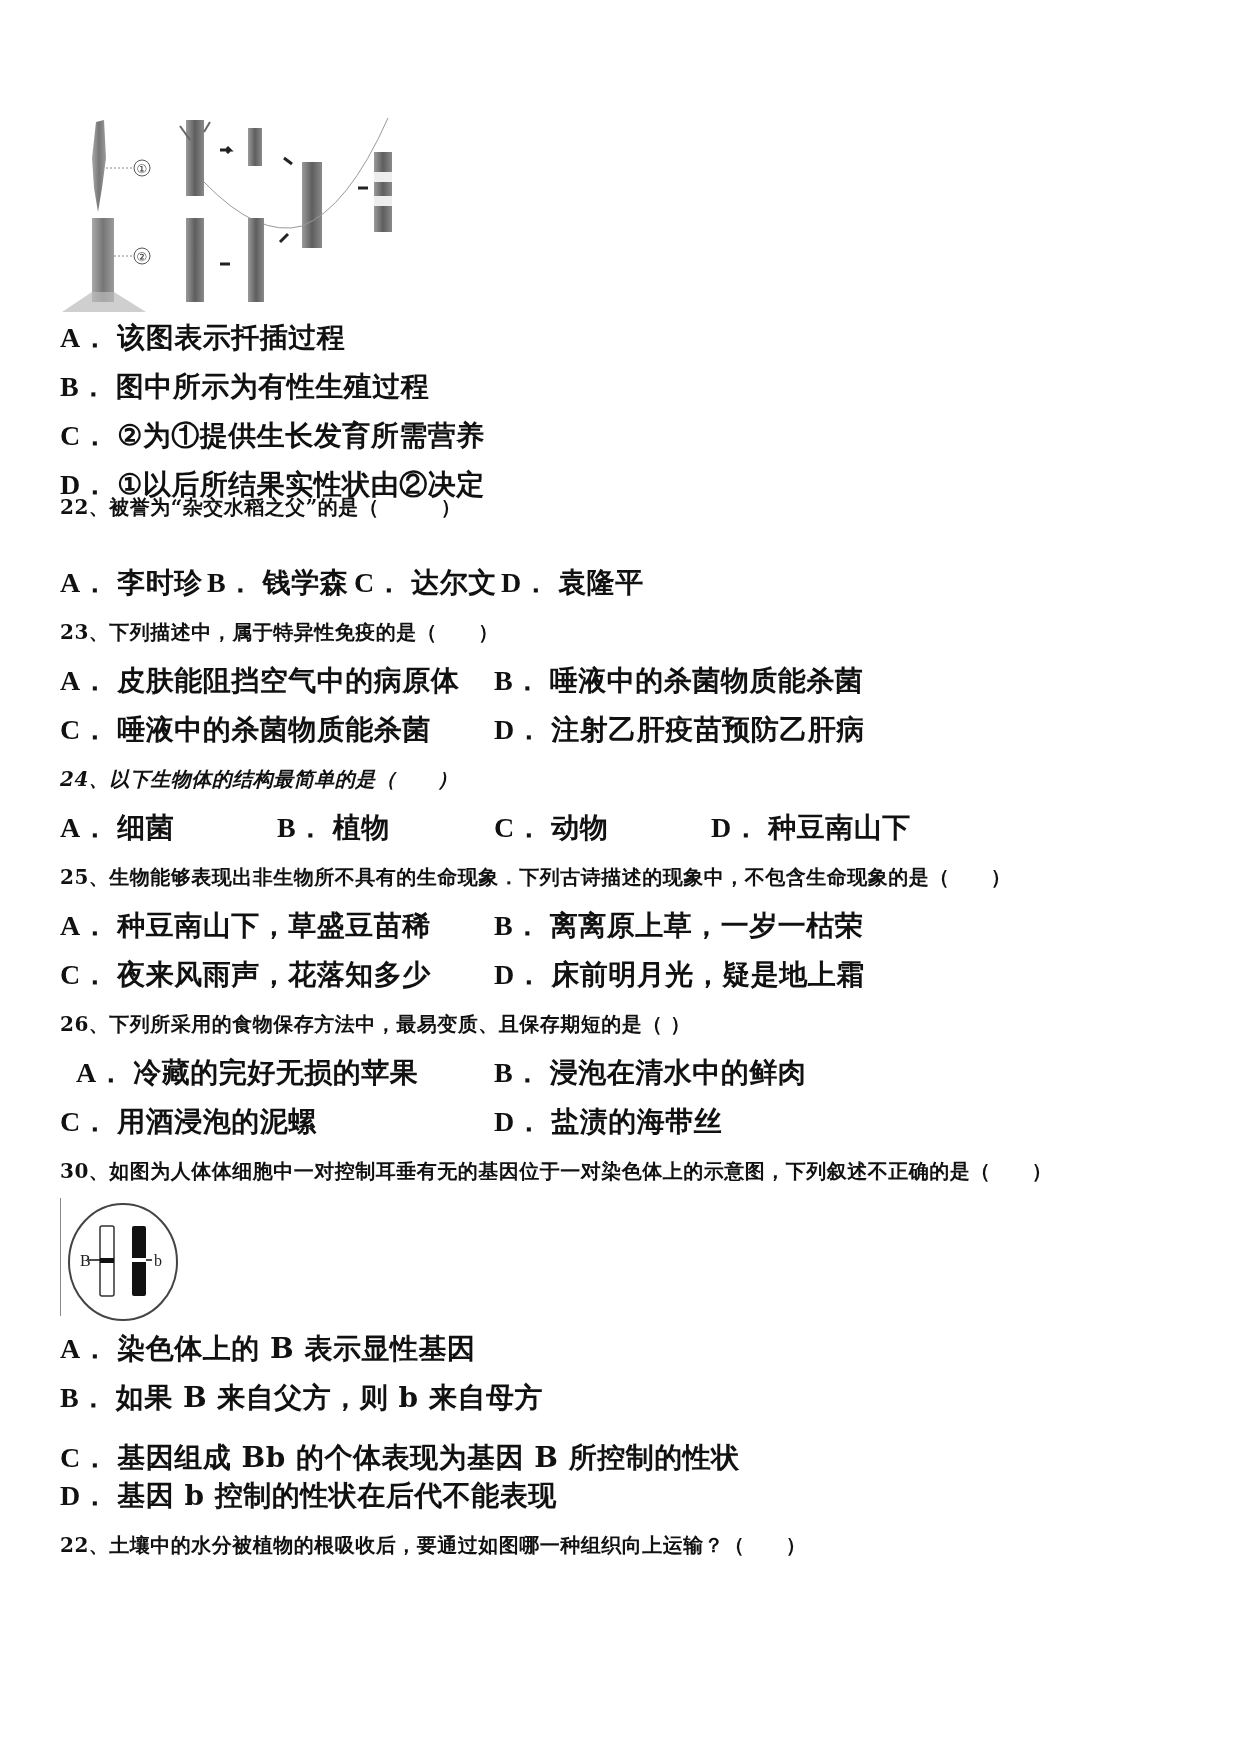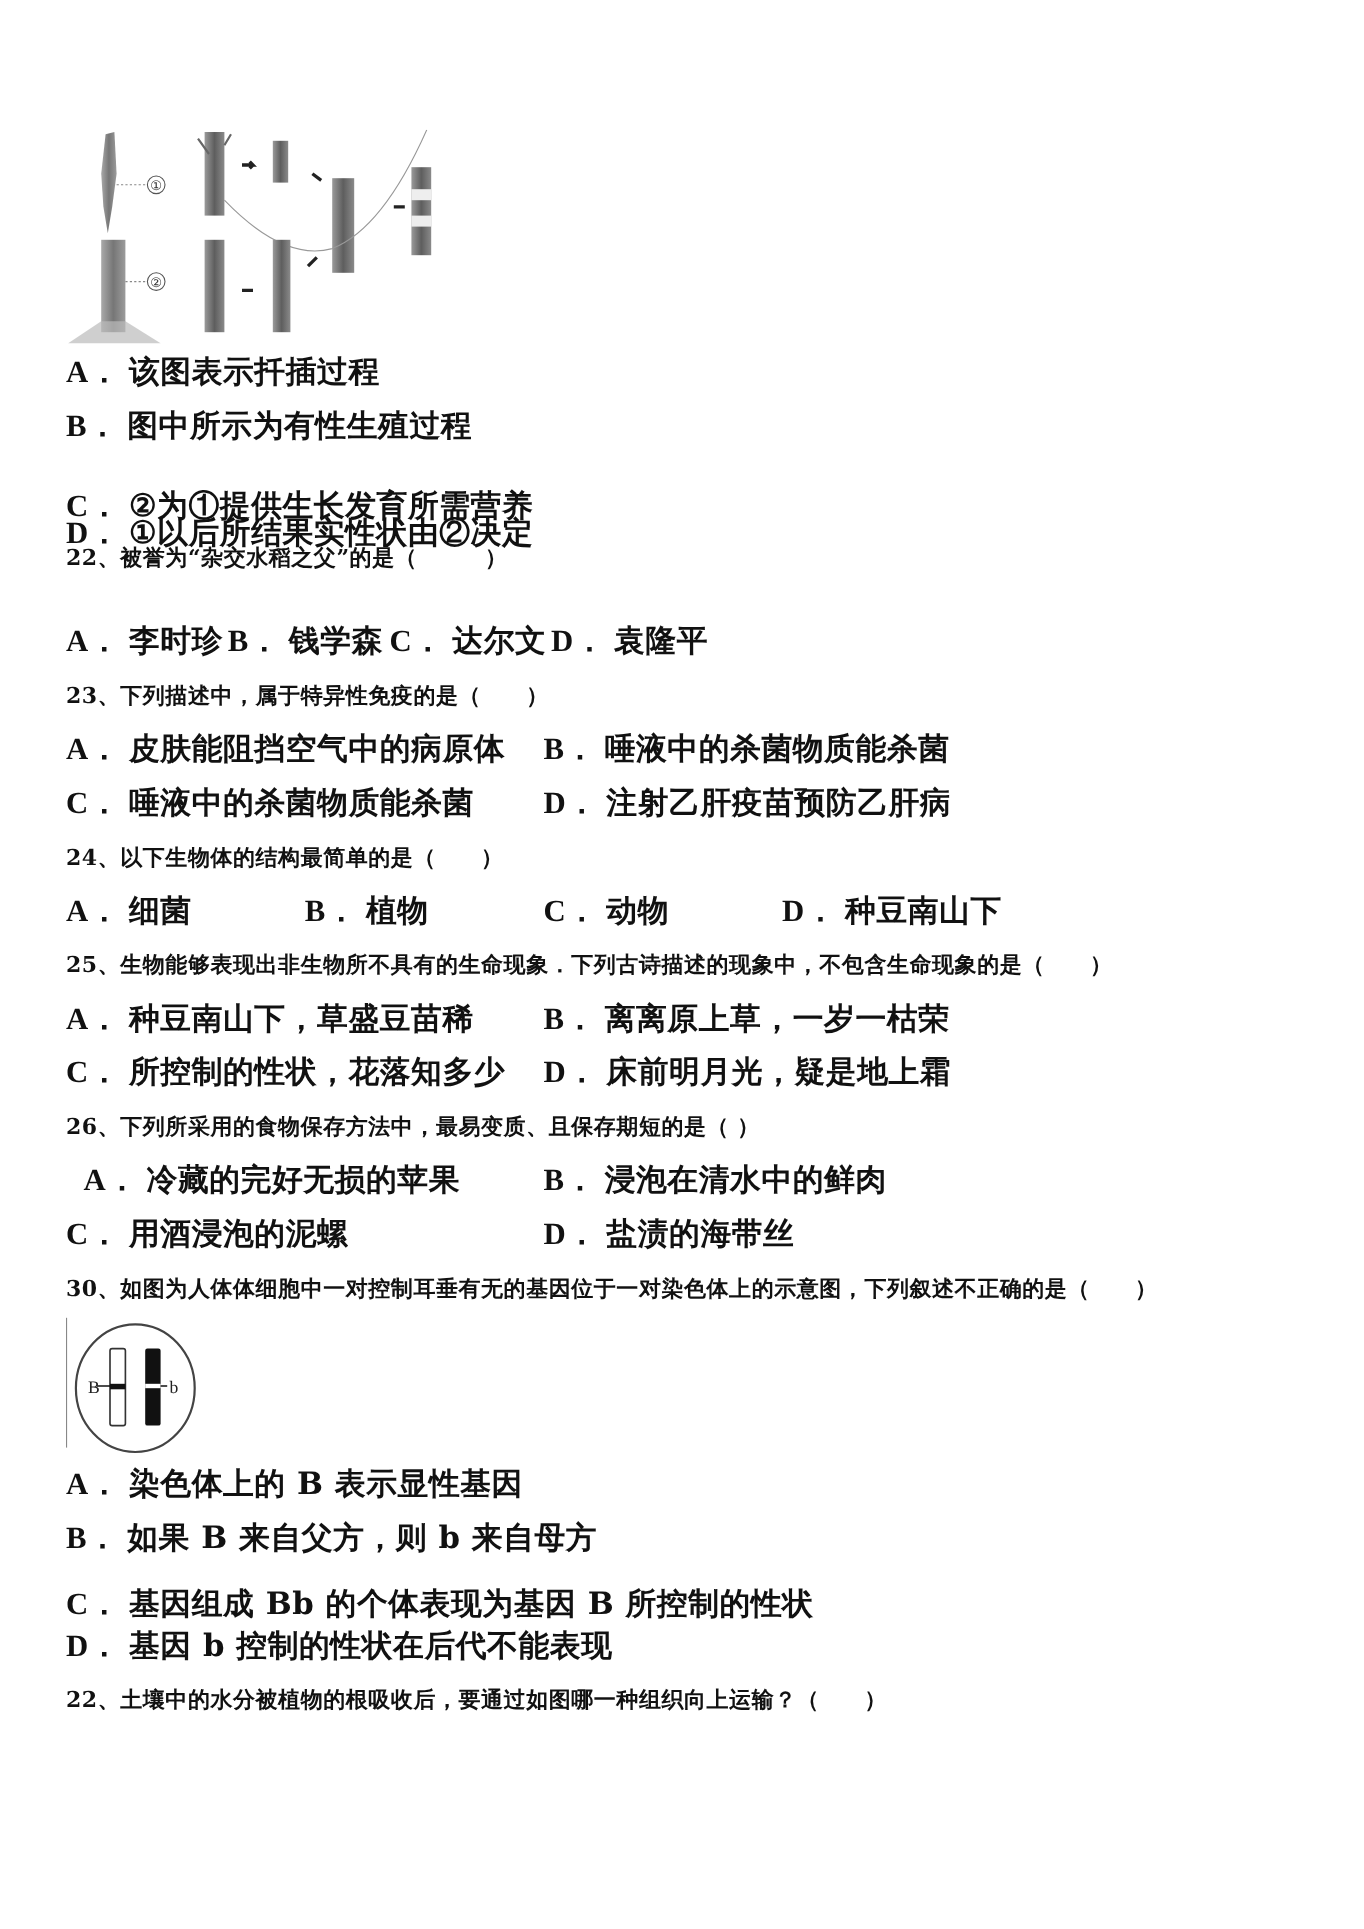--- a/index.html
+++ b/index.html
@@ -52,45 +52,45 @@
 
     <rect x="128" y="100" width="18" height="84" fill="url(#bark)"></rect>
     <path d="M162 146 l10 0" stroke="#222" stroke-width="3"></path>
     <rect x="190" y="100" width="16" height="84" fill="url(#bark)"></rect>
     <path d="M222 124 l8 -8" stroke="#222" stroke-width="3"></path>
   </svg>
 </div>
 
 <div class="opt" style="left:60px; top:325px;"><span class="k">A．</span><span>该图表示扦插过程</span></div>
 <div class="opt" style="left:60px; top:374px;"><span class="k">B．</span><span>图中所示为有性生殖过程</span></div>
-<div class="opt" style="left:60px; top:447px;"><span class="k">C．</span><span>②为①提供生长发育所需营养</span></div>
+<div class="opt" style="left:60px; top:423px;"><span class="k">C．</span><span>②为①提供生长发育所需营养</span></div>
 <div class="opt" style="left:60px; top:472px;"><span class="k">D．</span><span>①以后所结果实性状由②决定</span></div>
 
 <div class="line q" style="top:494px;">22、被誉为“杂交水稻之父”的是（　　　）</div>
 <div class="opt" style="left:60px; top:570px;"><span class="k">A．</span><span>李时珍</span></div>
 <div class="opt" style="left:207px; top:570px;"><span class="k">B．</span><span>钱学森</span></div>
 <div class="opt" style="left:354px; top:570px;"><span class="k">C．</span><span>达尔文</span></div>
 <div class="opt" style="left:501px; top:570px;"><span class="k">D．</span><span>袁隆平</span></div>
 
 <div class="line q" style="top:619px;">23、下列描述中，属于特异性免疫的是（　　）</div>
 <div class="opt" style="left:60px; top:668px;"><span class="k">A．</span><span>皮肤能阻挡空气中的病原体</span></div>
 <div class="opt" style="left:494px; top:668px;"><span class="k">B．</span><span>唾液中的杀菌物质能杀菌</span></div>
 <div class="opt" style="left:60px; top:717px;"><span class="k">C．</span><span>唾液中的杀菌物质能杀菌</span></div>
 <div class="opt" style="left:494px; top:717px;"><span class="k">D．</span><span>注射乙肝疫苗预防乙肝病</span></div>
 
-<div class="line q" style="top:766px;">24、以下生物体的结构最简单的是（　　）</div>
+<div class="line q" style="top:766px;font-style:italic;">24、以下生物体的结构最简单的是（　　）</div>
 <div class="opt" style="left:60px; top:815px;"><span class="k">A．</span><span>细菌</span></div>
 <div class="opt" style="left:277px; top:815px;"><span class="k">B．</span><span>植物</span></div>
 <div class="opt" style="left:494px; top:815px;"><span class="k">C．</span><span>动物</span></div>
 <div class="opt" style="left:711px; top:815px;"><span class="k">D．</span><span>种豆南山下</span></div>
 
 <div class="line q" style="top:864px;">25、生物能够表现出非生物所不具有的生命现象．下列古诗描述的现象中，不包含生命现象的是（　　）</div>
 <div class="opt" style="left:60px; top:913px;"><span class="k">A．</span><span>种豆南山下，草盛豆苗稀</span></div>
 <div class="opt" style="left:494px; top:913px;"><span class="k">B．</span><span>离离原上草，一岁一枯荣</span></div>
-<div class="opt" style="left:60px; top:962px;"><span class="k">C．</span><span>所控制的性状，花落知多少</span></div>
+<div class="opt" style="left:60px; top:962px;"><span class="k">C．</span><span>夜来风雨声，花落知多少</span></div>
 <div class="opt" style="left:494px; top:962px;"><span class="k">D．</span><span>床前明月光，疑是地上霜</span></div>
 
 <div class="line q" style="top:1011px;">26、下列所采用的食物保存方法中，最易变质、且保存期短的是（ ）</div>
 <div class="opt" style="left:76px; top:1060px;"><span class="k">A．</span><span>冷藏的完好无损的苹果</span></div>
 <div class="opt" style="left:494px; top:1060px;"><span class="k">B．</span><span>浸泡在清水中的鲜肉</span></div>
 <div class="opt" style="left:60px; top:1109px;"><span class="k">C．</span><span>用酒浸泡的泥螺</span></div>
 <div class="opt" style="left:494px; top:1109px;"><span class="k">D．</span><span>盐渍的海带丝</span></div>
 
 <div class="line q" style="top:1158px;">30、如图为人体体细胞中一对控制耳垂有无的基因位于一对染色体上的示意图，下列叙述不正确的是（　　）</div>
 <div class="vbar"></div>

